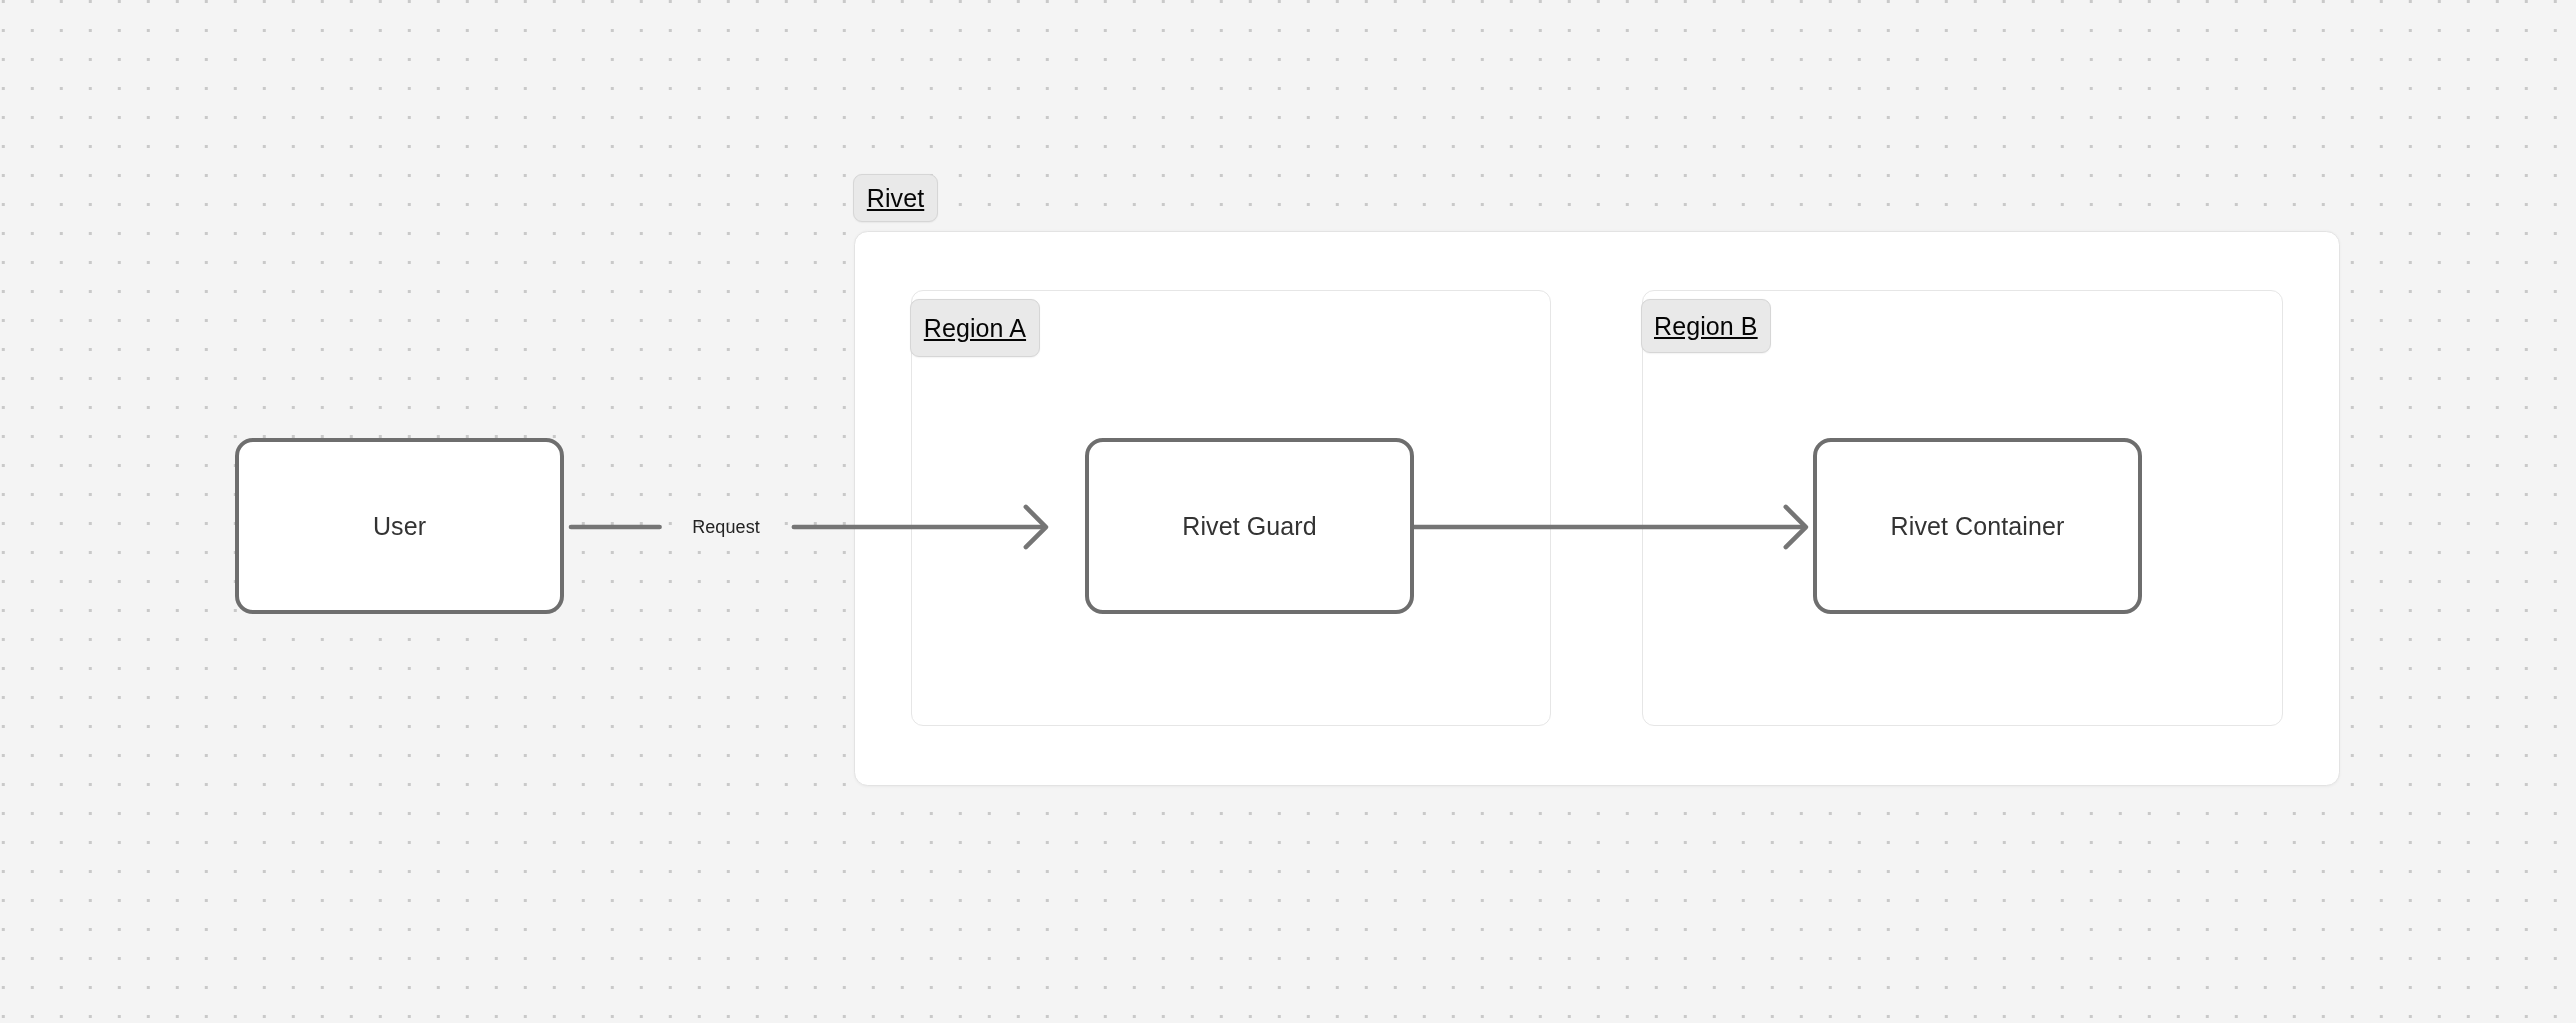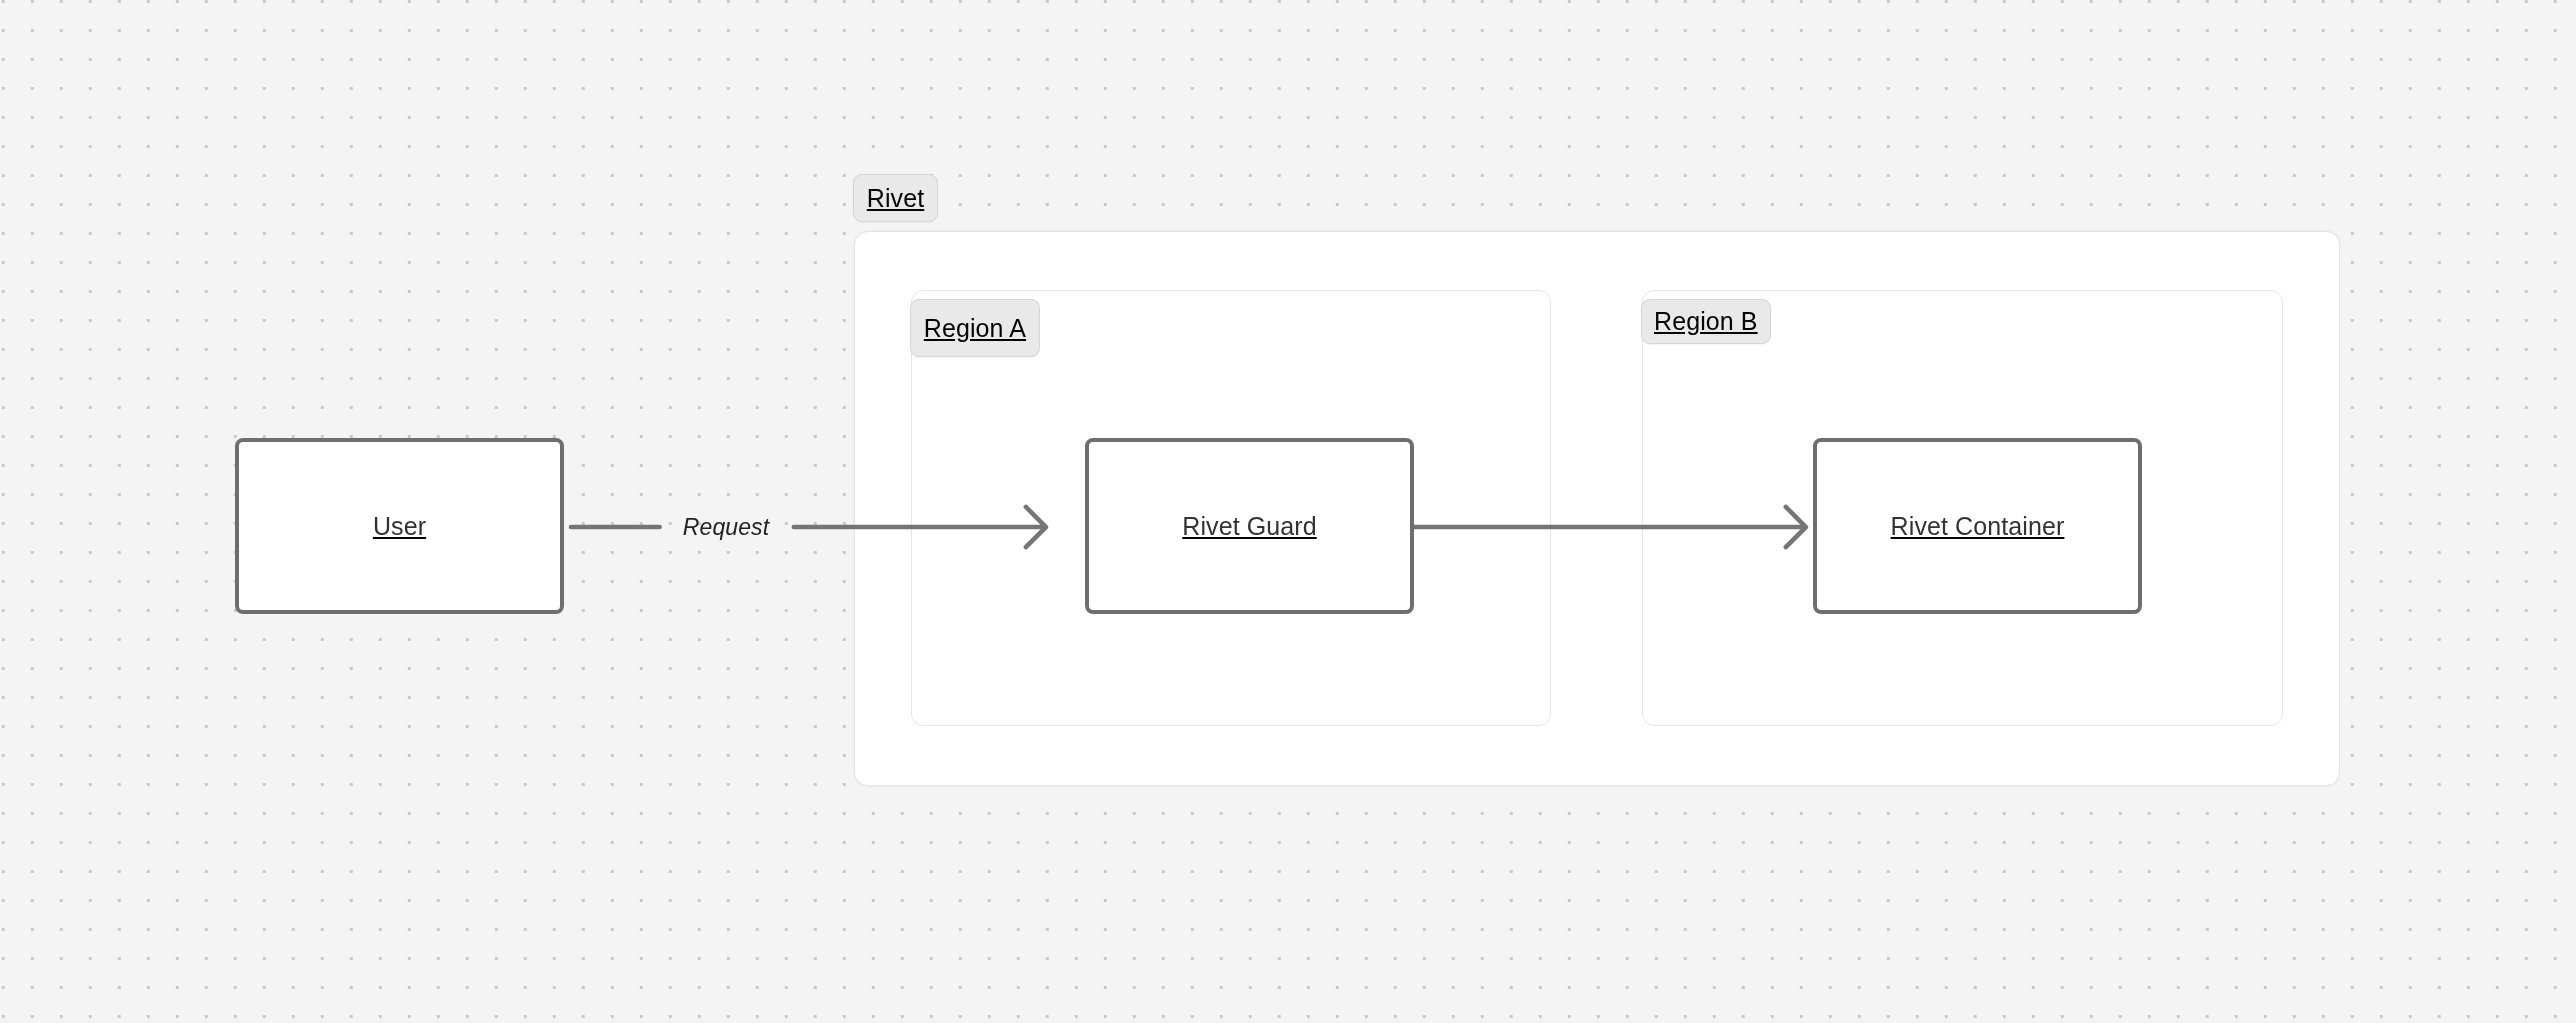--- a/index.html
+++ b/index.html
@@ -63,23 +63,22 @@
 
   
   .node {
     position: absolute;
     box-sizing: border-box;
     display: flex;
     align-items: center;
     justify-content: center;
     background: #ffffff;
     border: 4.6px solid #6e6e6e;
-    border-radius: 8px;
+    border-radius: 18px;
     z-index: 8;
-    text-decoration: underline;
   }
   .node-label {
     font-size: 25px;
     color: #333333;
     line-height: 1;
     white-space: nowrap;
     letter-spacing: 0.1px;
   }
 
   
@@ -97,47 +96,46 @@
     fill: none;
     stroke: #757575;
     stroke-width: 5;
     stroke-linecap: round;
     stroke-linejoin: round;
   }
 
   .edge-label {
     position: absolute;
     z-index: 9;
-    font-size: 23px;
+    font-size: 18px;
     color: #232323;
     line-height: 1;
     white-space: nowrap;
     background: transparent;
     letter-spacing: 0.1px;
     transform: translate(-50%, -50%);
-    font-style: italic;
   }
 </style>
 </head>
 <body>
 
 <div id="canvas" style="width: 2576px; height: 1023px; background-color: rgb(244, 244, 244); background-size: 29px 29px;">
 
   <div class="group group-outer" id="group-rivet" style="left: 854px; top: 231px; width: 1486px; height: 555px;"></div>
   <div class="group-label" id="label-rivet" style="left: 853px; top: 174px; height: 48px;">
     <span>Rivet</span>
   </div>
 
   <div class="group group-inner" id="group-region-a" style="left: 911px; top: 290px; width: 640px; height: 436px;"></div>
   <div class="group-label" id="label-region-a" style="left: 910px; top: 299px; height: 58px;">
     <span>Region A</span>
   </div>
 
   <div class="group group-inner" id="group-region-b" style="left: 1642px; top: 290px; width: 641px; height: 436px;"></div>
-  <div class="group-label" id="label-region-b" style="left: 1641px; top: 299px; height: 45px; padding-left: 12px;">
+  <div class="group-label" id="label-region-b" style="left: 1641px; top: 299px; height: 54px; padding-left: 12px;">
     <span>Region B</span>
   </div>
 
   <svg class="edge-layer" id="edge-layer" viewBox="0 0 2820 1120">
       <path d="M 625 577 L 722 577" class="edge-path" stroke="#757575"></path>
       <path d="M 869 577 L 1141 577" class="edge-path" stroke="#757575"></path>
       <path d="M 1123 555 L 1145 577 L 1123 599" class="edge-path" stroke="#757575"></path>
       <path d="M 1521 577 L 1973 577" class="edge-path" stroke="#757575"></path>
       <path d="M 1955 555 L 1977 577 L 1955 599" class="edge-path" stroke="#757575"></path>
     </svg>

